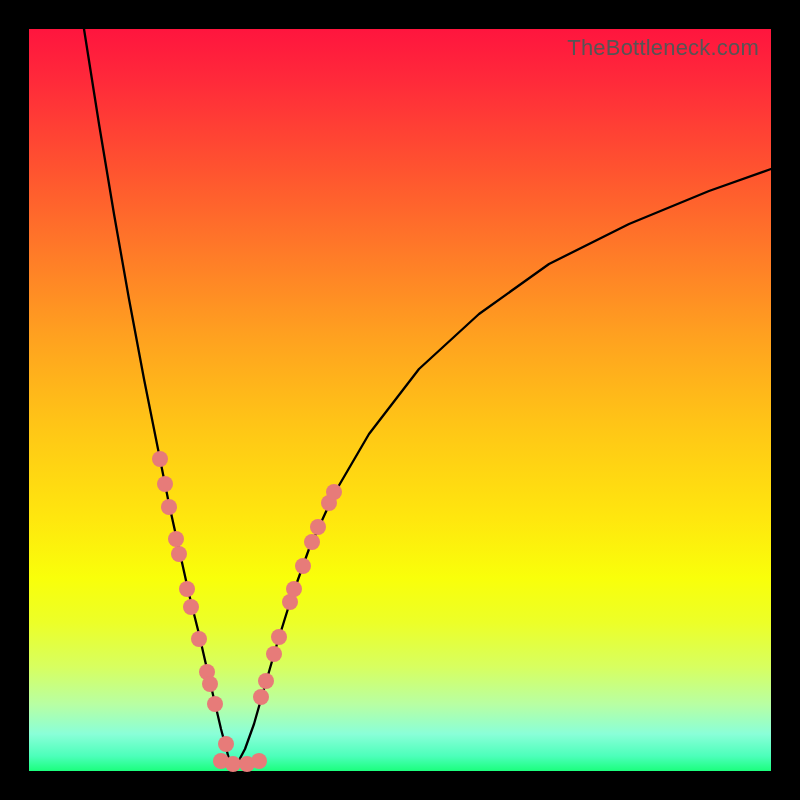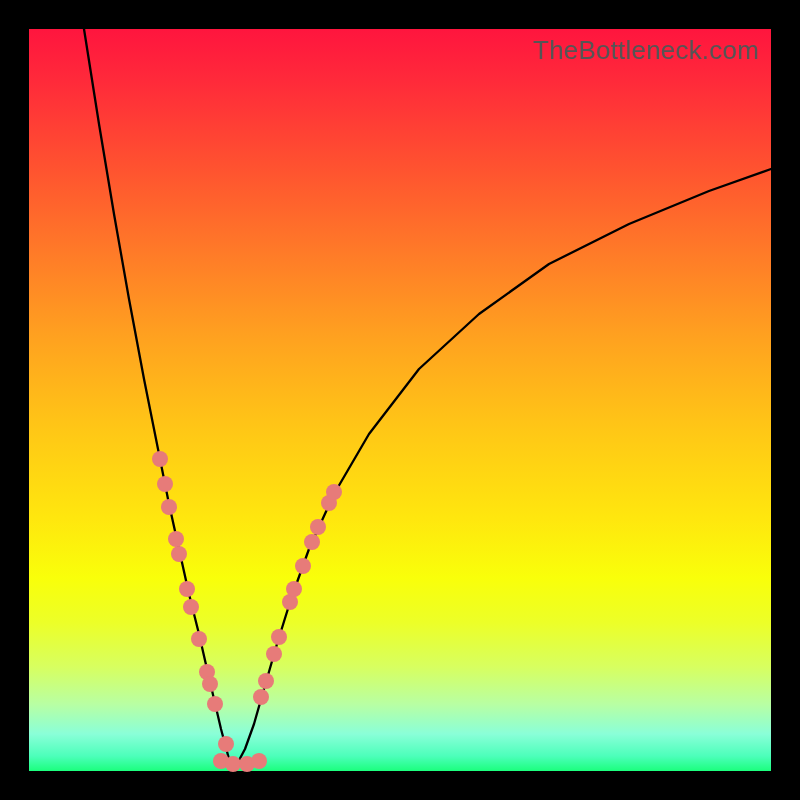--- a/index.html
+++ b/index.html
@@ -37,21 +37,21 @@
       #b8ffa3 91%,
       #8affd8 95%,
       #4cffba 98%,
       #1bff7d 100%);
   }
   .watermark {
     position: absolute;
     top: 6px;
     right: 12px;
     color: #555;
-    font-size: 26px;
+    font-size: 22px;
     font-weight: 400;
     letter-spacing: 0.2px;
     user-select: none;
   }
   svg.curve {
     position: absolute;
     left: 0; top: 0;
     width: 742px; height: 742px;
     overflow: visible;
   }

